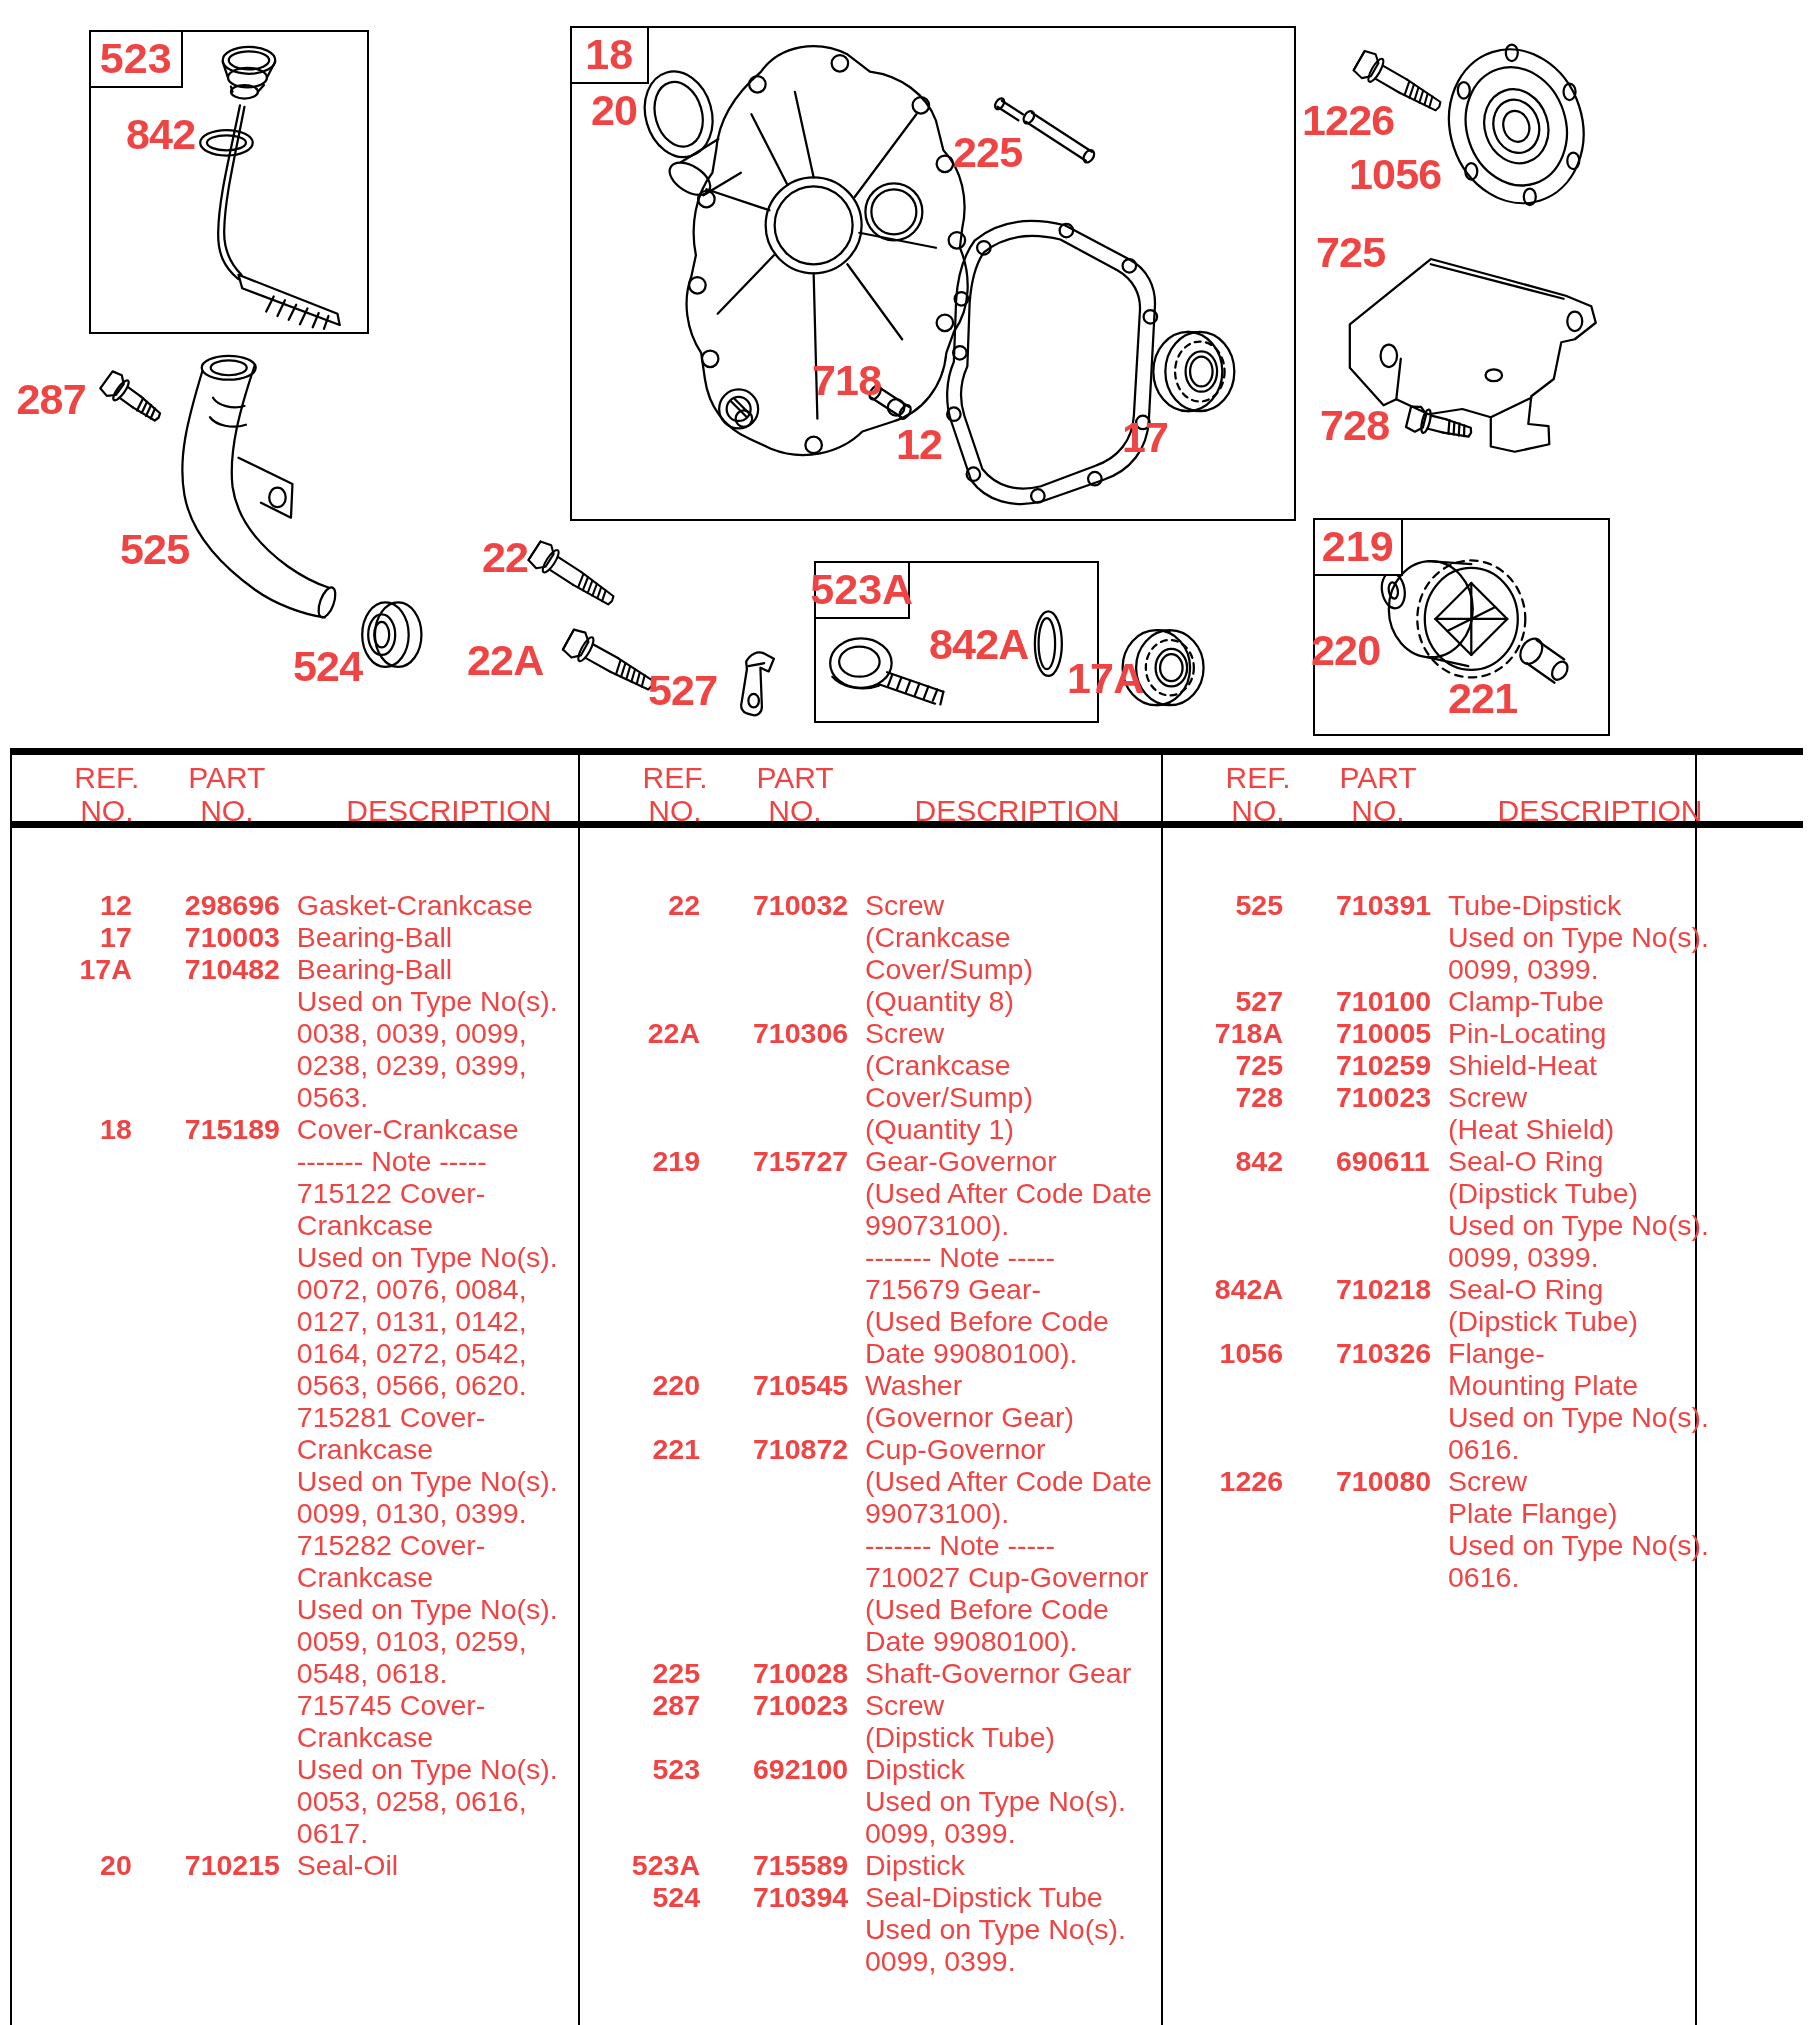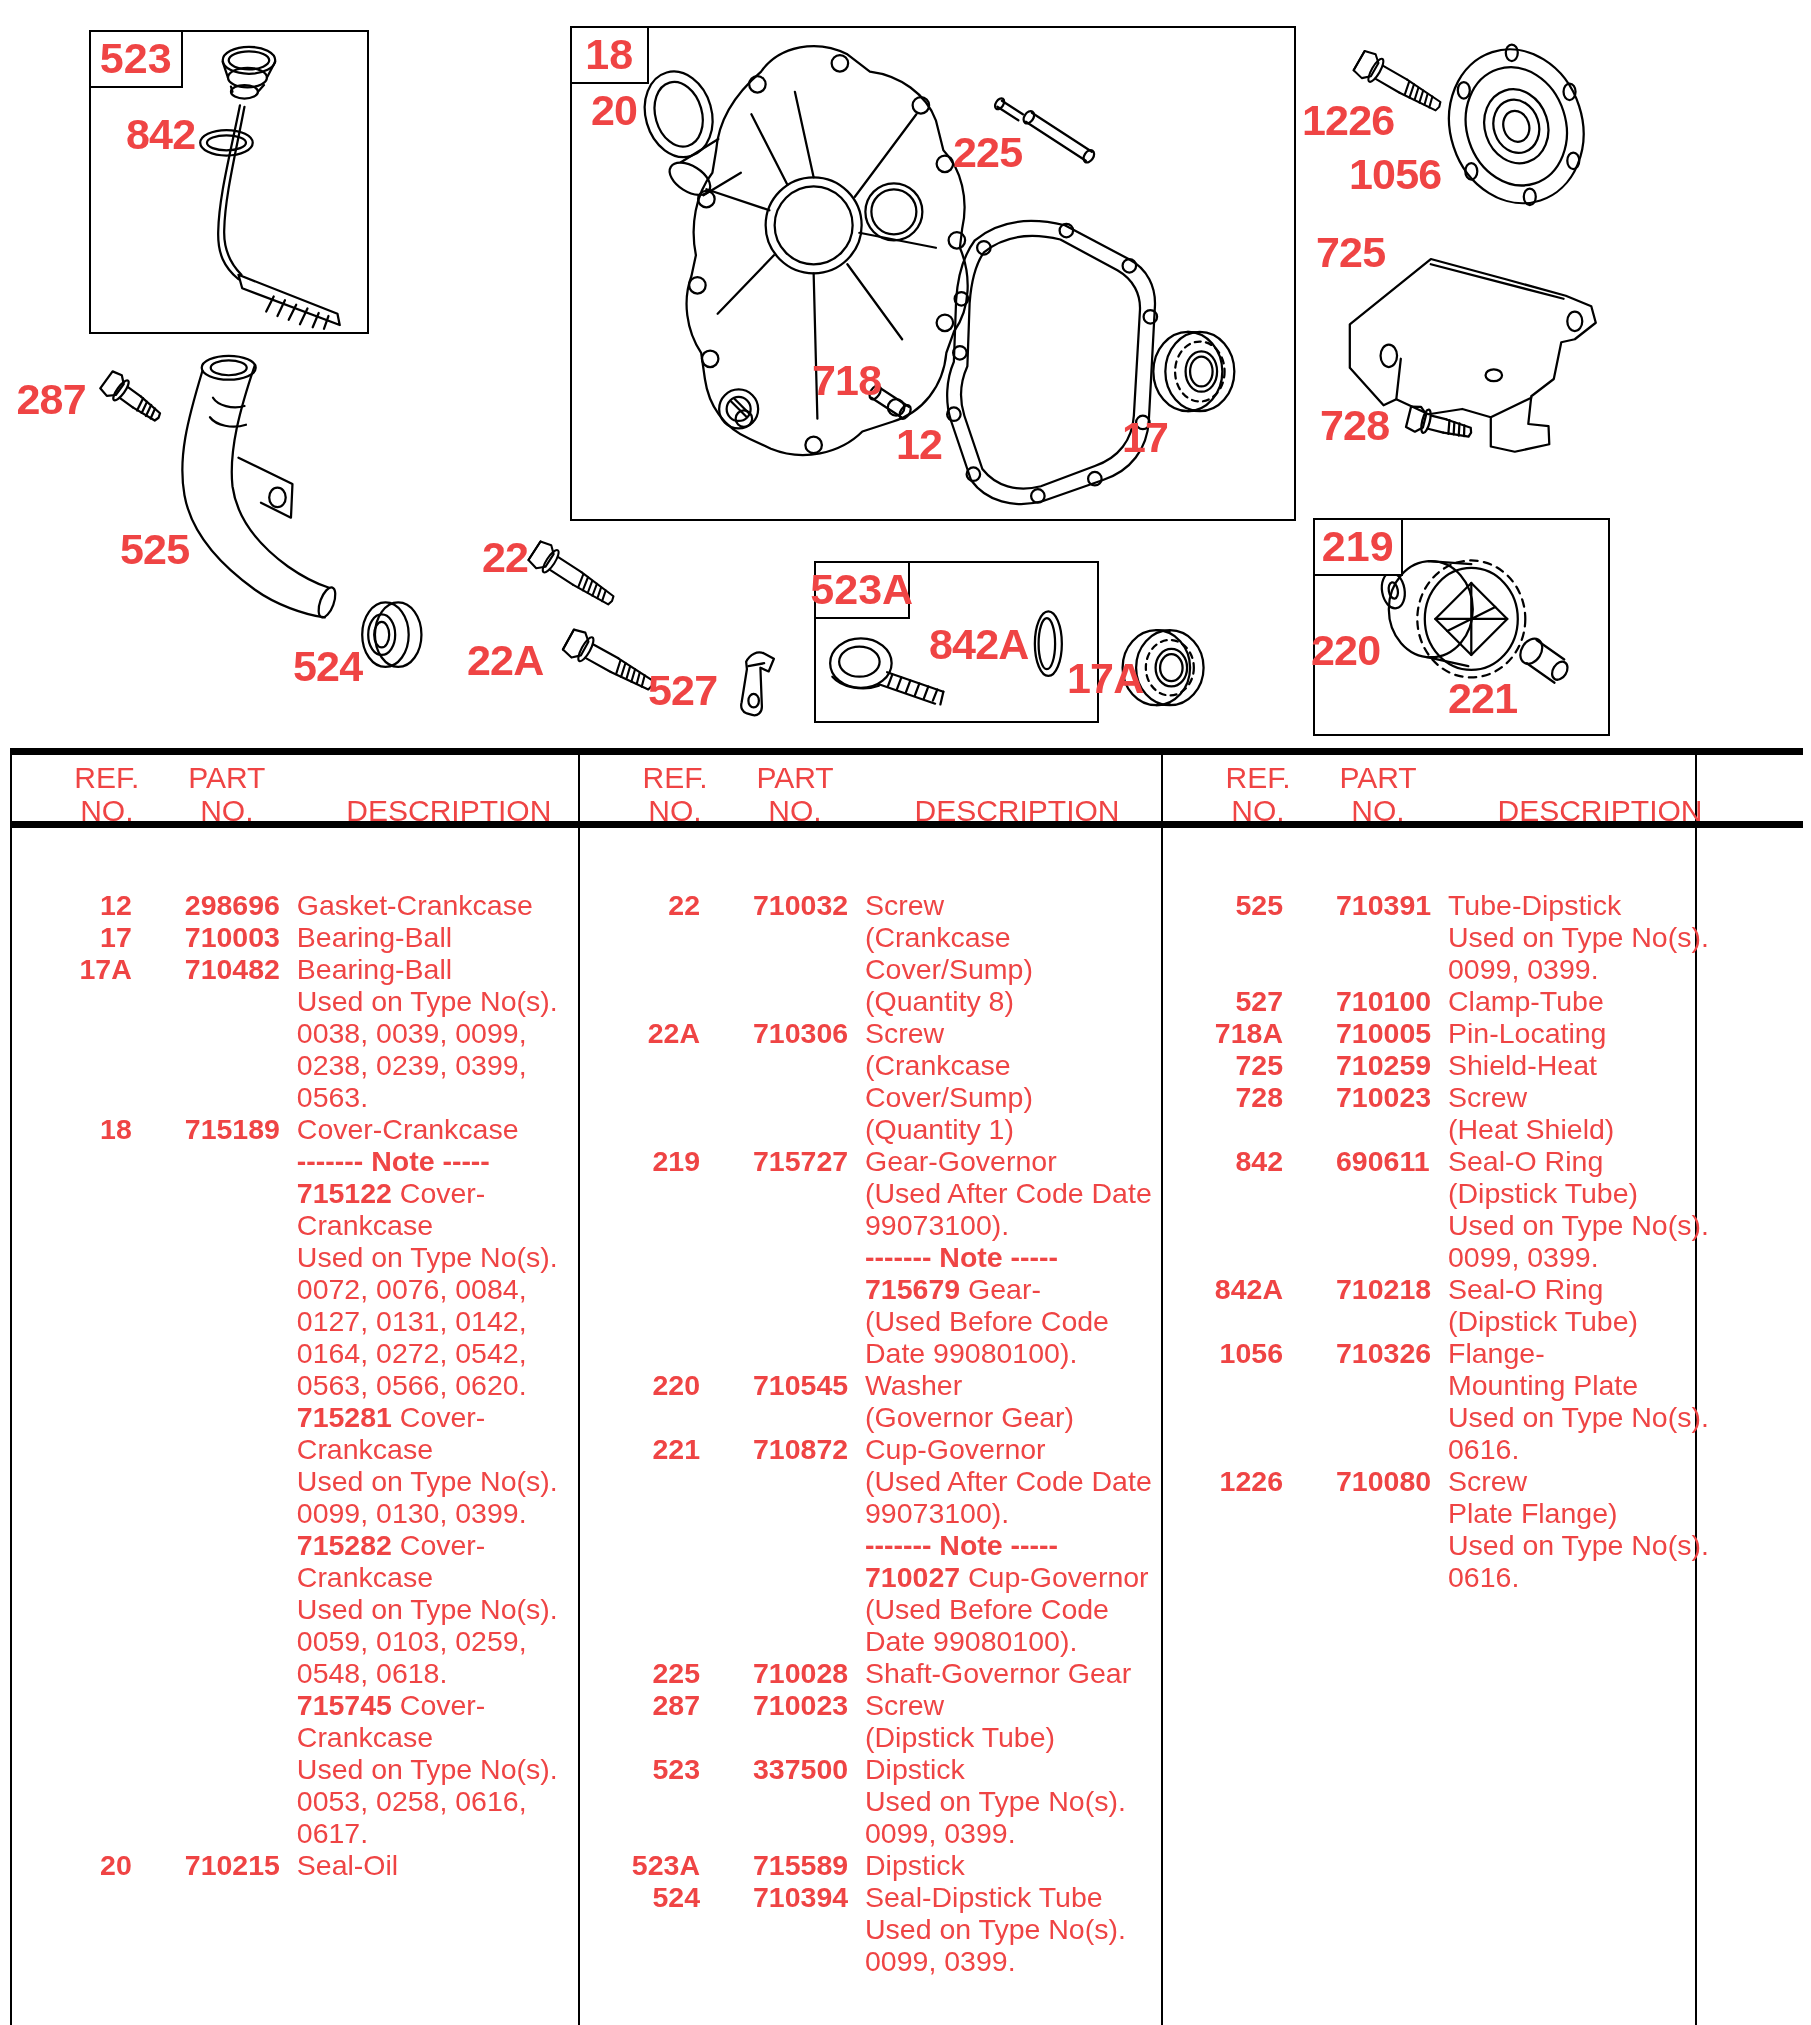--- a/index.html
+++ b/index.html
@@ -17,21 +17,21 @@
   .hline{position:absolute;background:#000;height:6.8px;}
   .vline{position:absolute;background:#000;width:2.3px;}
   .col{position:absolute;top:749px;height:1629px;font-size:28.5px;margin-left:32px;}
   .hdr{position:absolute;font-size:30px;line-height:33px;}
   .hcell{position:absolute;text-align:center;}
   .rows{position:absolute;top:140px;left:0;right:0;}
   .trow{position:relative;height:32px;white-space:nowrap;}
   .c-ref{position:absolute;left:0;width:90px;text-align:right;font-weight:bold;}
   .c-part{position:absolute;left:143px;font-weight:bold;}
   .c-desc{position:absolute;left:255px;}
-  .b{font-weight:bold;}
+  .b{font-weight:normal;}
 </style>
 </head>
 <body>
 
 <div class="page">
 
   <svg width="1811" height="749" viewBox="0 0 2415 998">
     <defs>
       <g id="bolt">
         <path d="M-12,-16 L4,-20 L14,-11 L14,11 L4,20 L-12,16 Z"></path>
@@ -581,21 +581,21 @@
           <span class="c-part">710023</span>
           <span class="c-desc">Screw</span>
         </div>
         <div class="trow">
           <span class="c-ref"></span>
           <span class="c-part"></span>
           <span class="c-desc">(Dipstick Tube)</span>
         </div>
         <div class="trow">
           <span class="c-ref">523</span>
-          <span class="c-part">337500</span>
+          <span class="c-part">692100</span>
           <span class="c-desc">Dipstick</span>
         </div>
         <div class="trow">
           <span class="c-ref"></span>
           <span class="c-part"></span>
           <span class="c-desc">Used on Type No(s).</span>
         </div>
         <div class="trow">
           <span class="c-ref"></span>
           <span class="c-part"></span>

